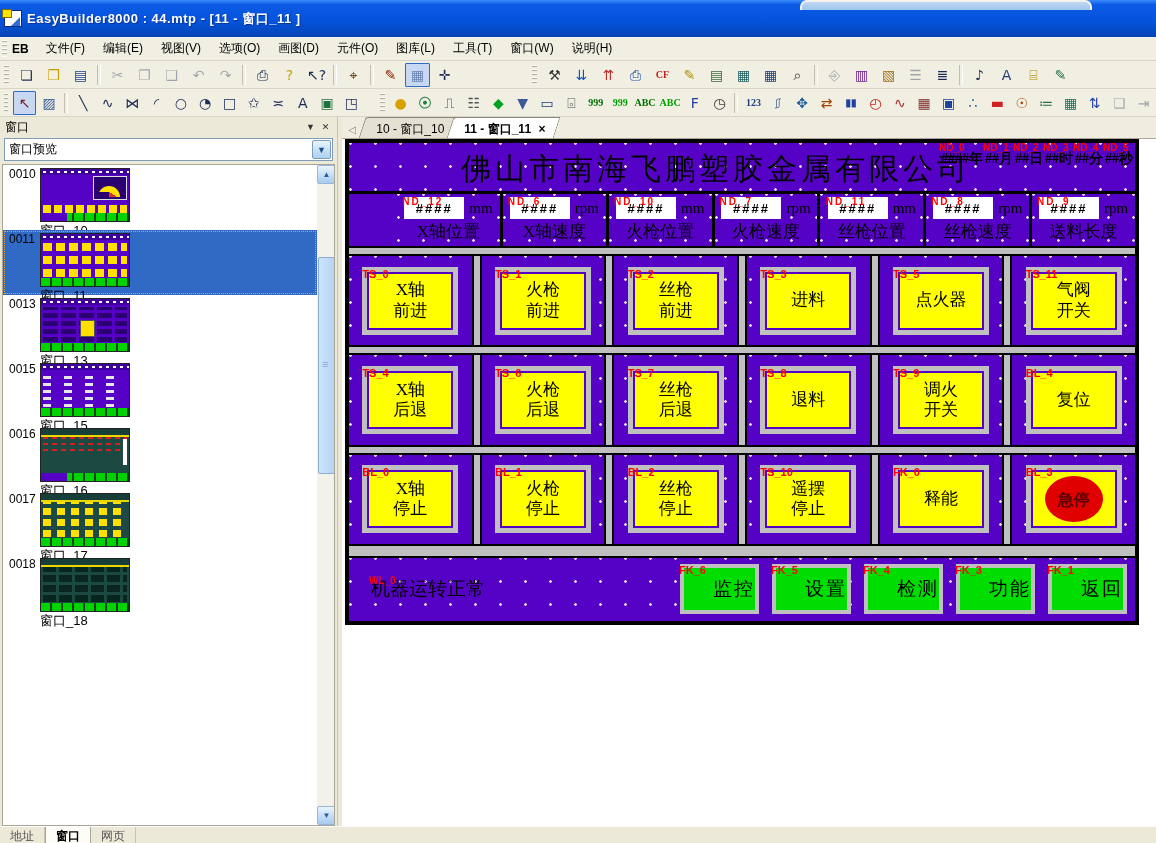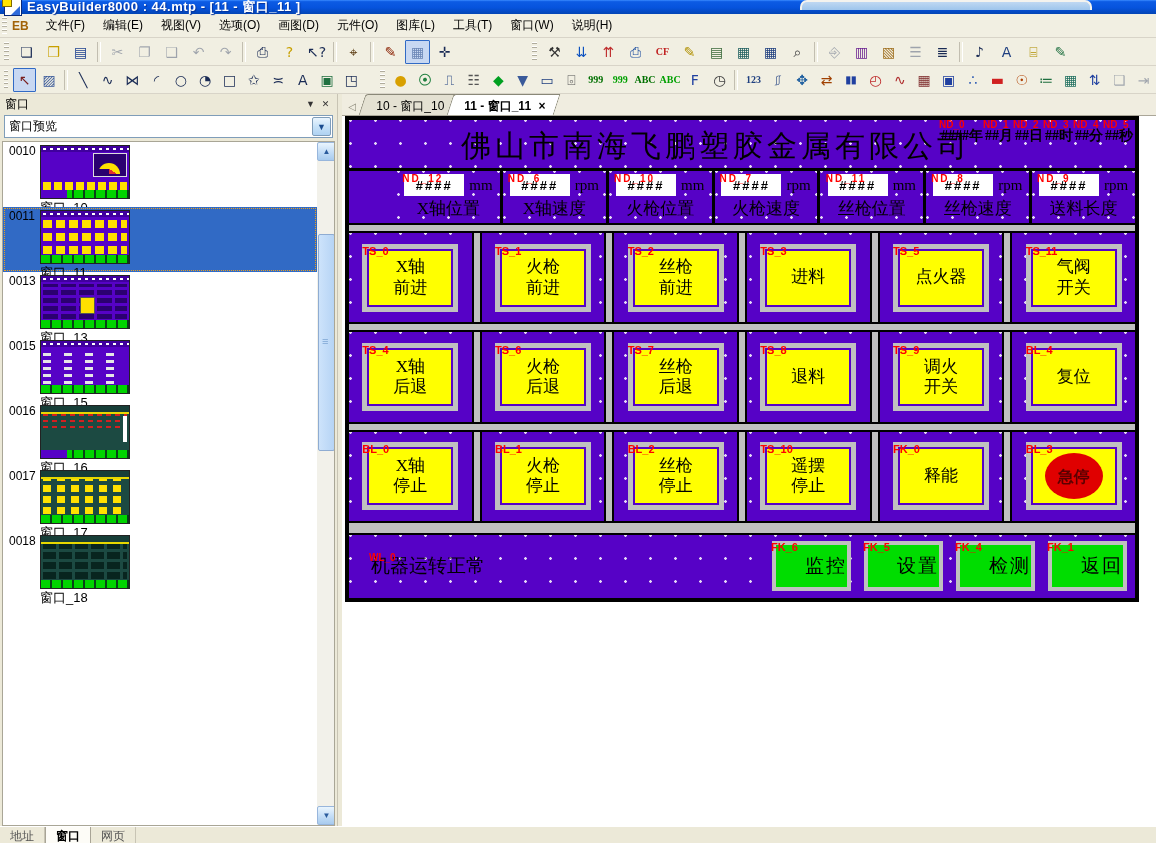--- a/index.html
+++ b/index.html
@@ -1,33 +1,33 @@
 <!DOCTYPE html>
 <html><head>
 <meta charset="utf-8">
 <style>
   html,body{margin:0;padding:0;}
   body{width:1156px;height:843px;overflow:hidden;background:#ECE9D8;
        font-family:"Liberation Sans","DejaVu Sans",sans-serif;font-size:12px;color:#000;}
   .app{position:relative;width:1156px;height:843px;display:flex;flex-direction:column;}
 
   
-  .titlebar{height:14px;background:linear-gradient(180deg,#3A8BFF 0%,#0C5BE4 12%,#0653DD 55%,#0345B5 100%);
+  .titlebar{height:37px;background:linear-gradient(180deg,#3A8BFF 0%,#0C5BE4 12%,#0653DD 55%,#0345B5 100%);
             display:flex;align-items:center;padding-left:4px;position:relative;flex:0 0 auto;}
   .titlebar .appicon{width:16px;height:15px;margin-right:5px;position:relative;background:#fff;border:1px solid #0A2A7A;}
   .titlebar .appicon::before{content:"";position:absolute;left:-3px;top:-2px;width:8px;height:7px;background:#FFE400;border:1px solid #806A00;}
   .titlebar .appicon::after{content:"";position:absolute;right:1px;bottom:0;width:0;height:0;border-left:9px solid transparent;border-bottom:9px solid #2F6BDB;}
   .titlebar .ttext{color:#fff;font-weight:bold;font-size:13px;letter-spacing:.5px;text-shadow:1px 1px 1px #06339A;white-space:nowrap;}
   .artifact{position:absolute;left:800px;top:0;width:288px;height:8px;border:2px solid #F4F3EE;border-bottom:none;
             border-radius:7px 7px 0 0;background:linear-gradient(#BFD8F2,#9EC5EC);}
 
   
   .menubar{height:23px;background:#F1EFE2;display:flex;align-items:center;border-bottom:1px solid #D8D4C8;flex:0 0 auto;}
   .menugrip{width:5px;height:17px;margin:0 3px 0 2px;background:repeating-linear-gradient(180deg,#fff 0 1px,#B8B4A4 1px 2px,transparent 2px 4px);}
-  .menu-logo{color:#a16207;font-weight:bold;font-size:12px;padding:2px 8px 2px 2px;}
+  .menu-logo{color:#000000;font-weight:bold;font-size:12px;padding:2px 8px 2px 2px;}
   .menu-item{padding:3px 9px;white-space:nowrap;cursor:default;}
 
   
   .tbrow{height:27px;background:#F1EFE2;display:flex;align-items:center;border-bottom:1px solid #D8D4C8;flex:0 0 auto;}
   .grip{width:5px;height:20px;margin:0 4px;background:repeating-linear-gradient(180deg,#fff 0 1px,#B0AC9C 1px 2px,transparent 2px 4px);}
   .tb-sep{width:2px;height:20px;margin:0 3px;border-left:1px solid #C2BEB0;border-right:1px solid #fff;}
   .tb-gap{height:1px;}
   .tb-btn{width:23px;height:22px;display:flex;align-items:center;justify-content:center;margin:0 1px;
           border:1px solid transparent;border-radius:1px;cursor:default;
           font-family:"DejaVu Sans",sans-serif;font-size:14px;line-height:1;color:#1A2B55;}
@@ -783,20 +783,24 @@
                 </div>
                 <div class="nav-btn">
                   <span class="eltag">FK_5</span>
                   <div class="face">设置</div>
                 </div>
                 <div class="nav-btn">
                   <span class="eltag">FK_4</span>
                   <div class="face">检测</div>
                 </div>
                 <div class="nav-btn">
+                  <span class="eltag">FK_3</span>
+                  <div class="face">功能</div>
+                </div>
+                <div class="nav-btn">
                   <span class="eltag">FK_1</span>
                   <div class="face">返回</div>
                 </div>
               </div>
           </div>
         </div>
       </div>
     </div>
 
   </div>

